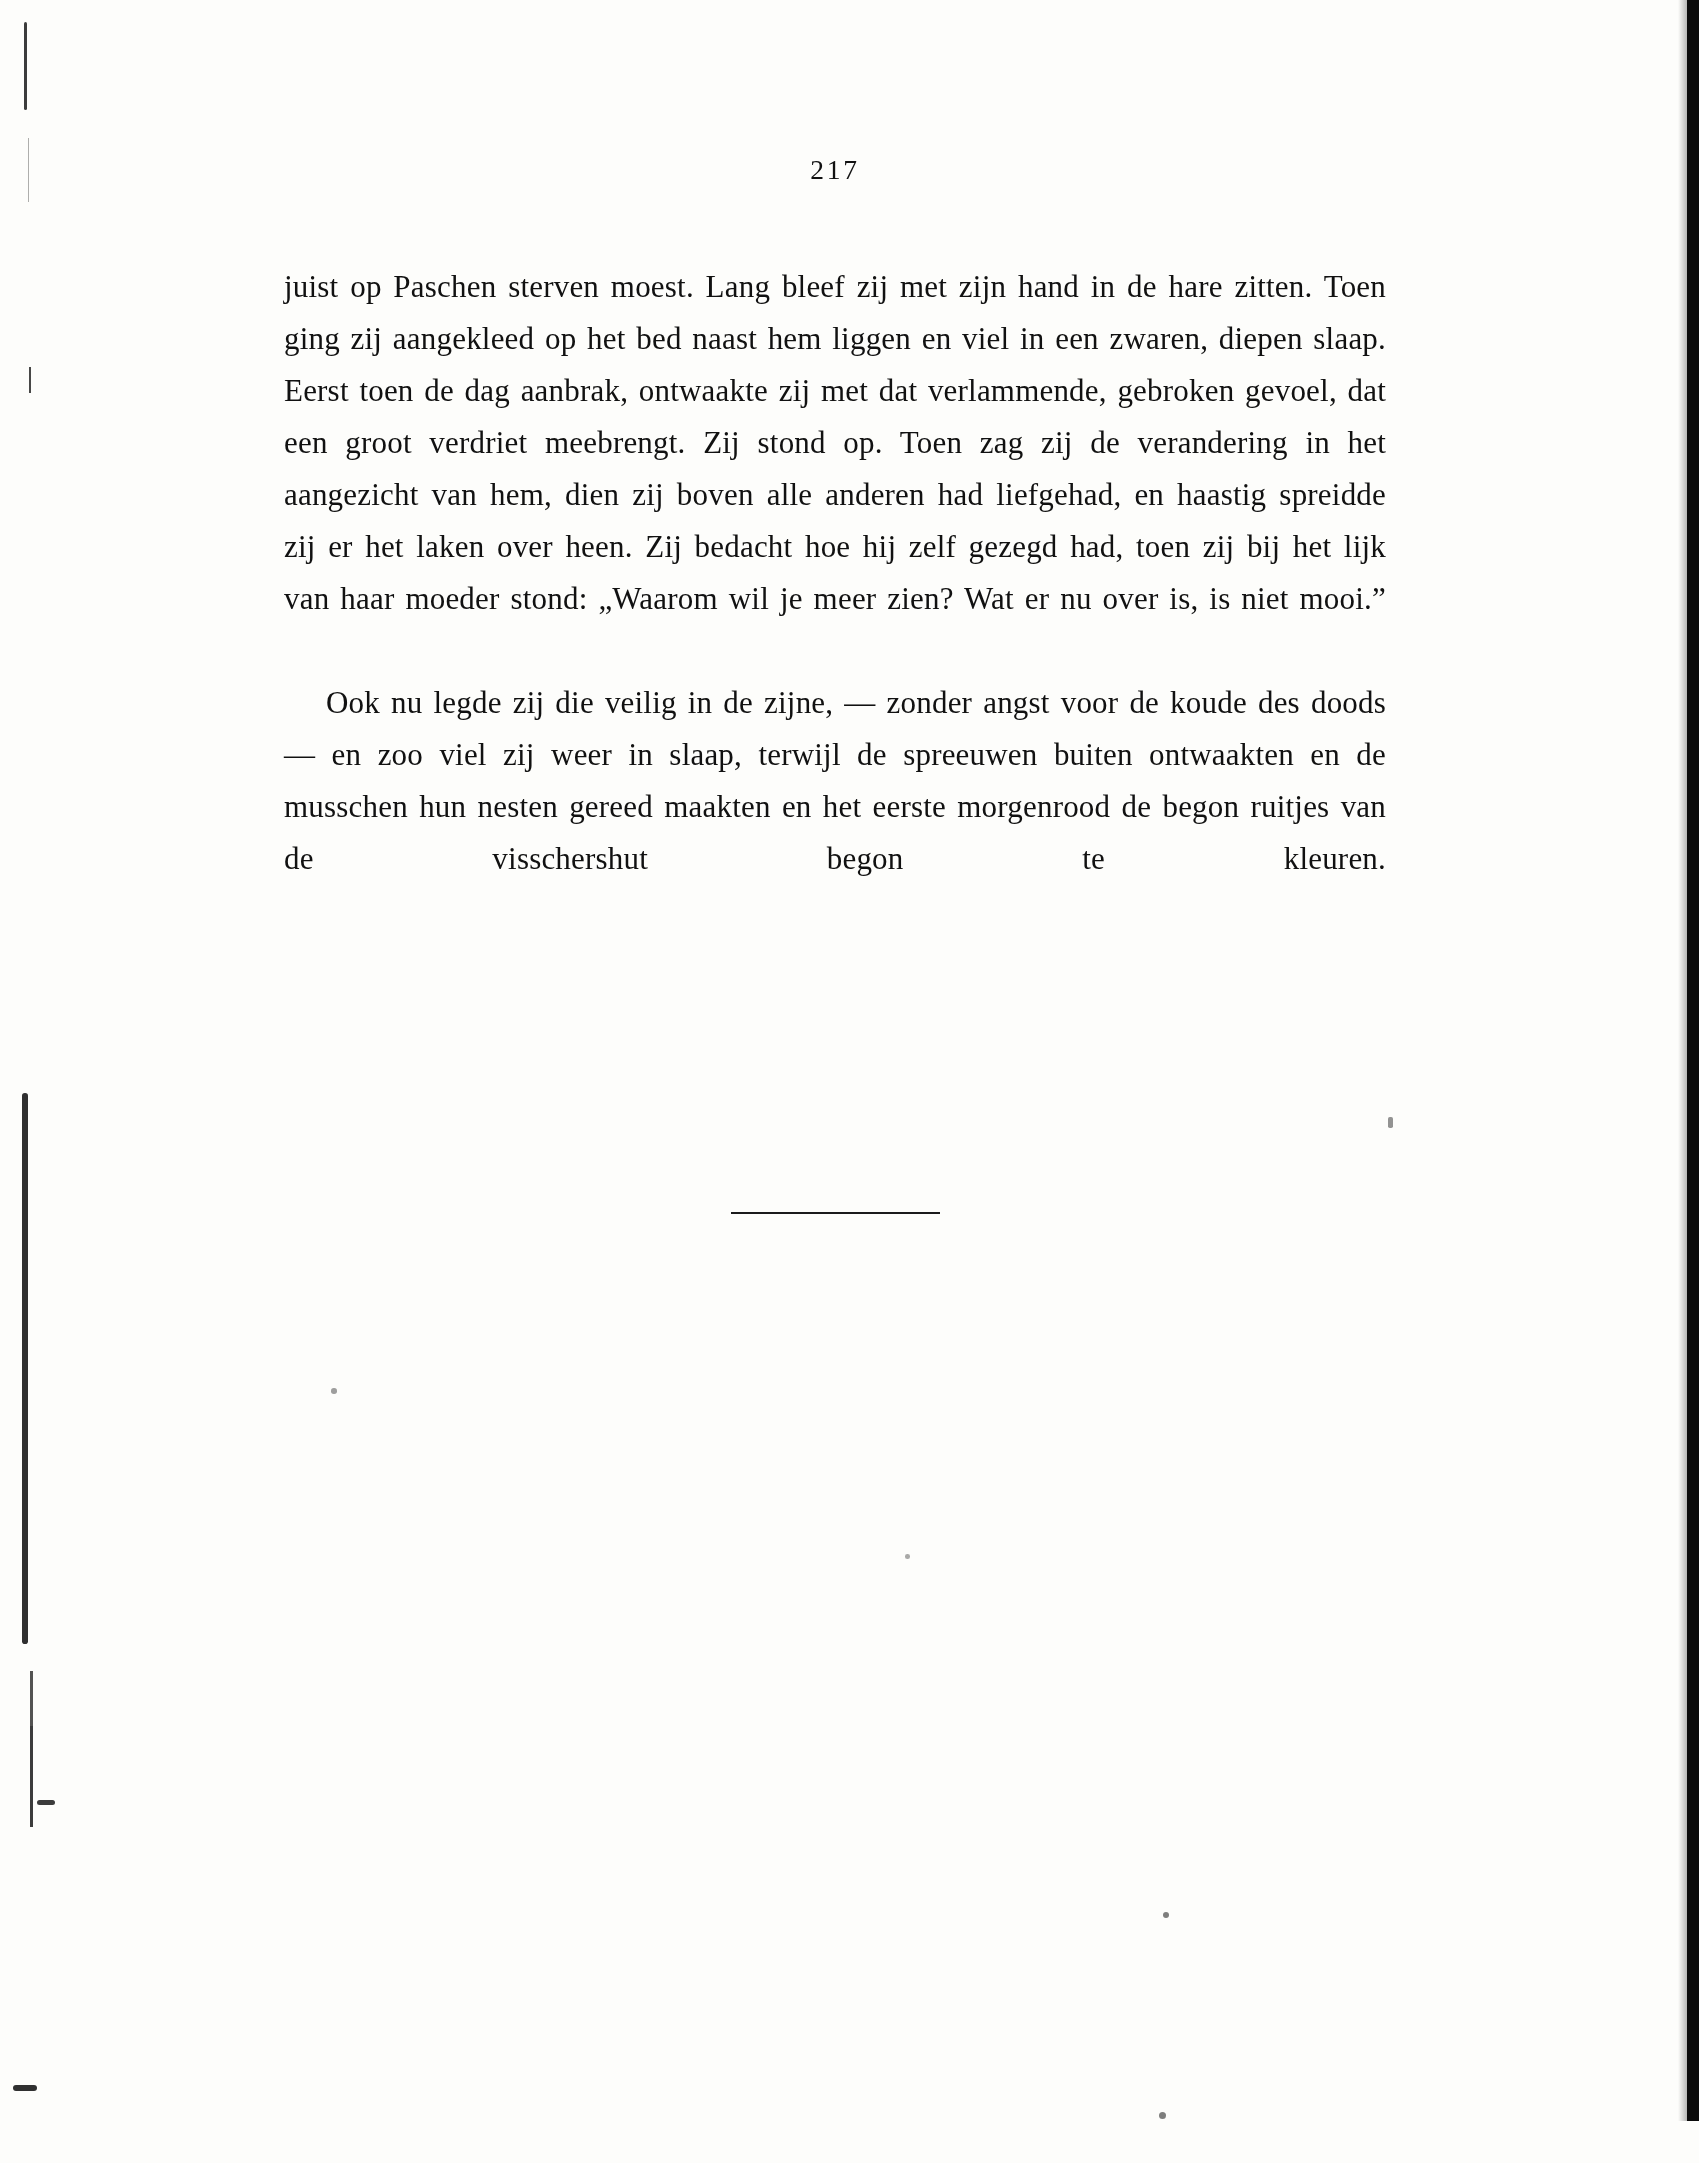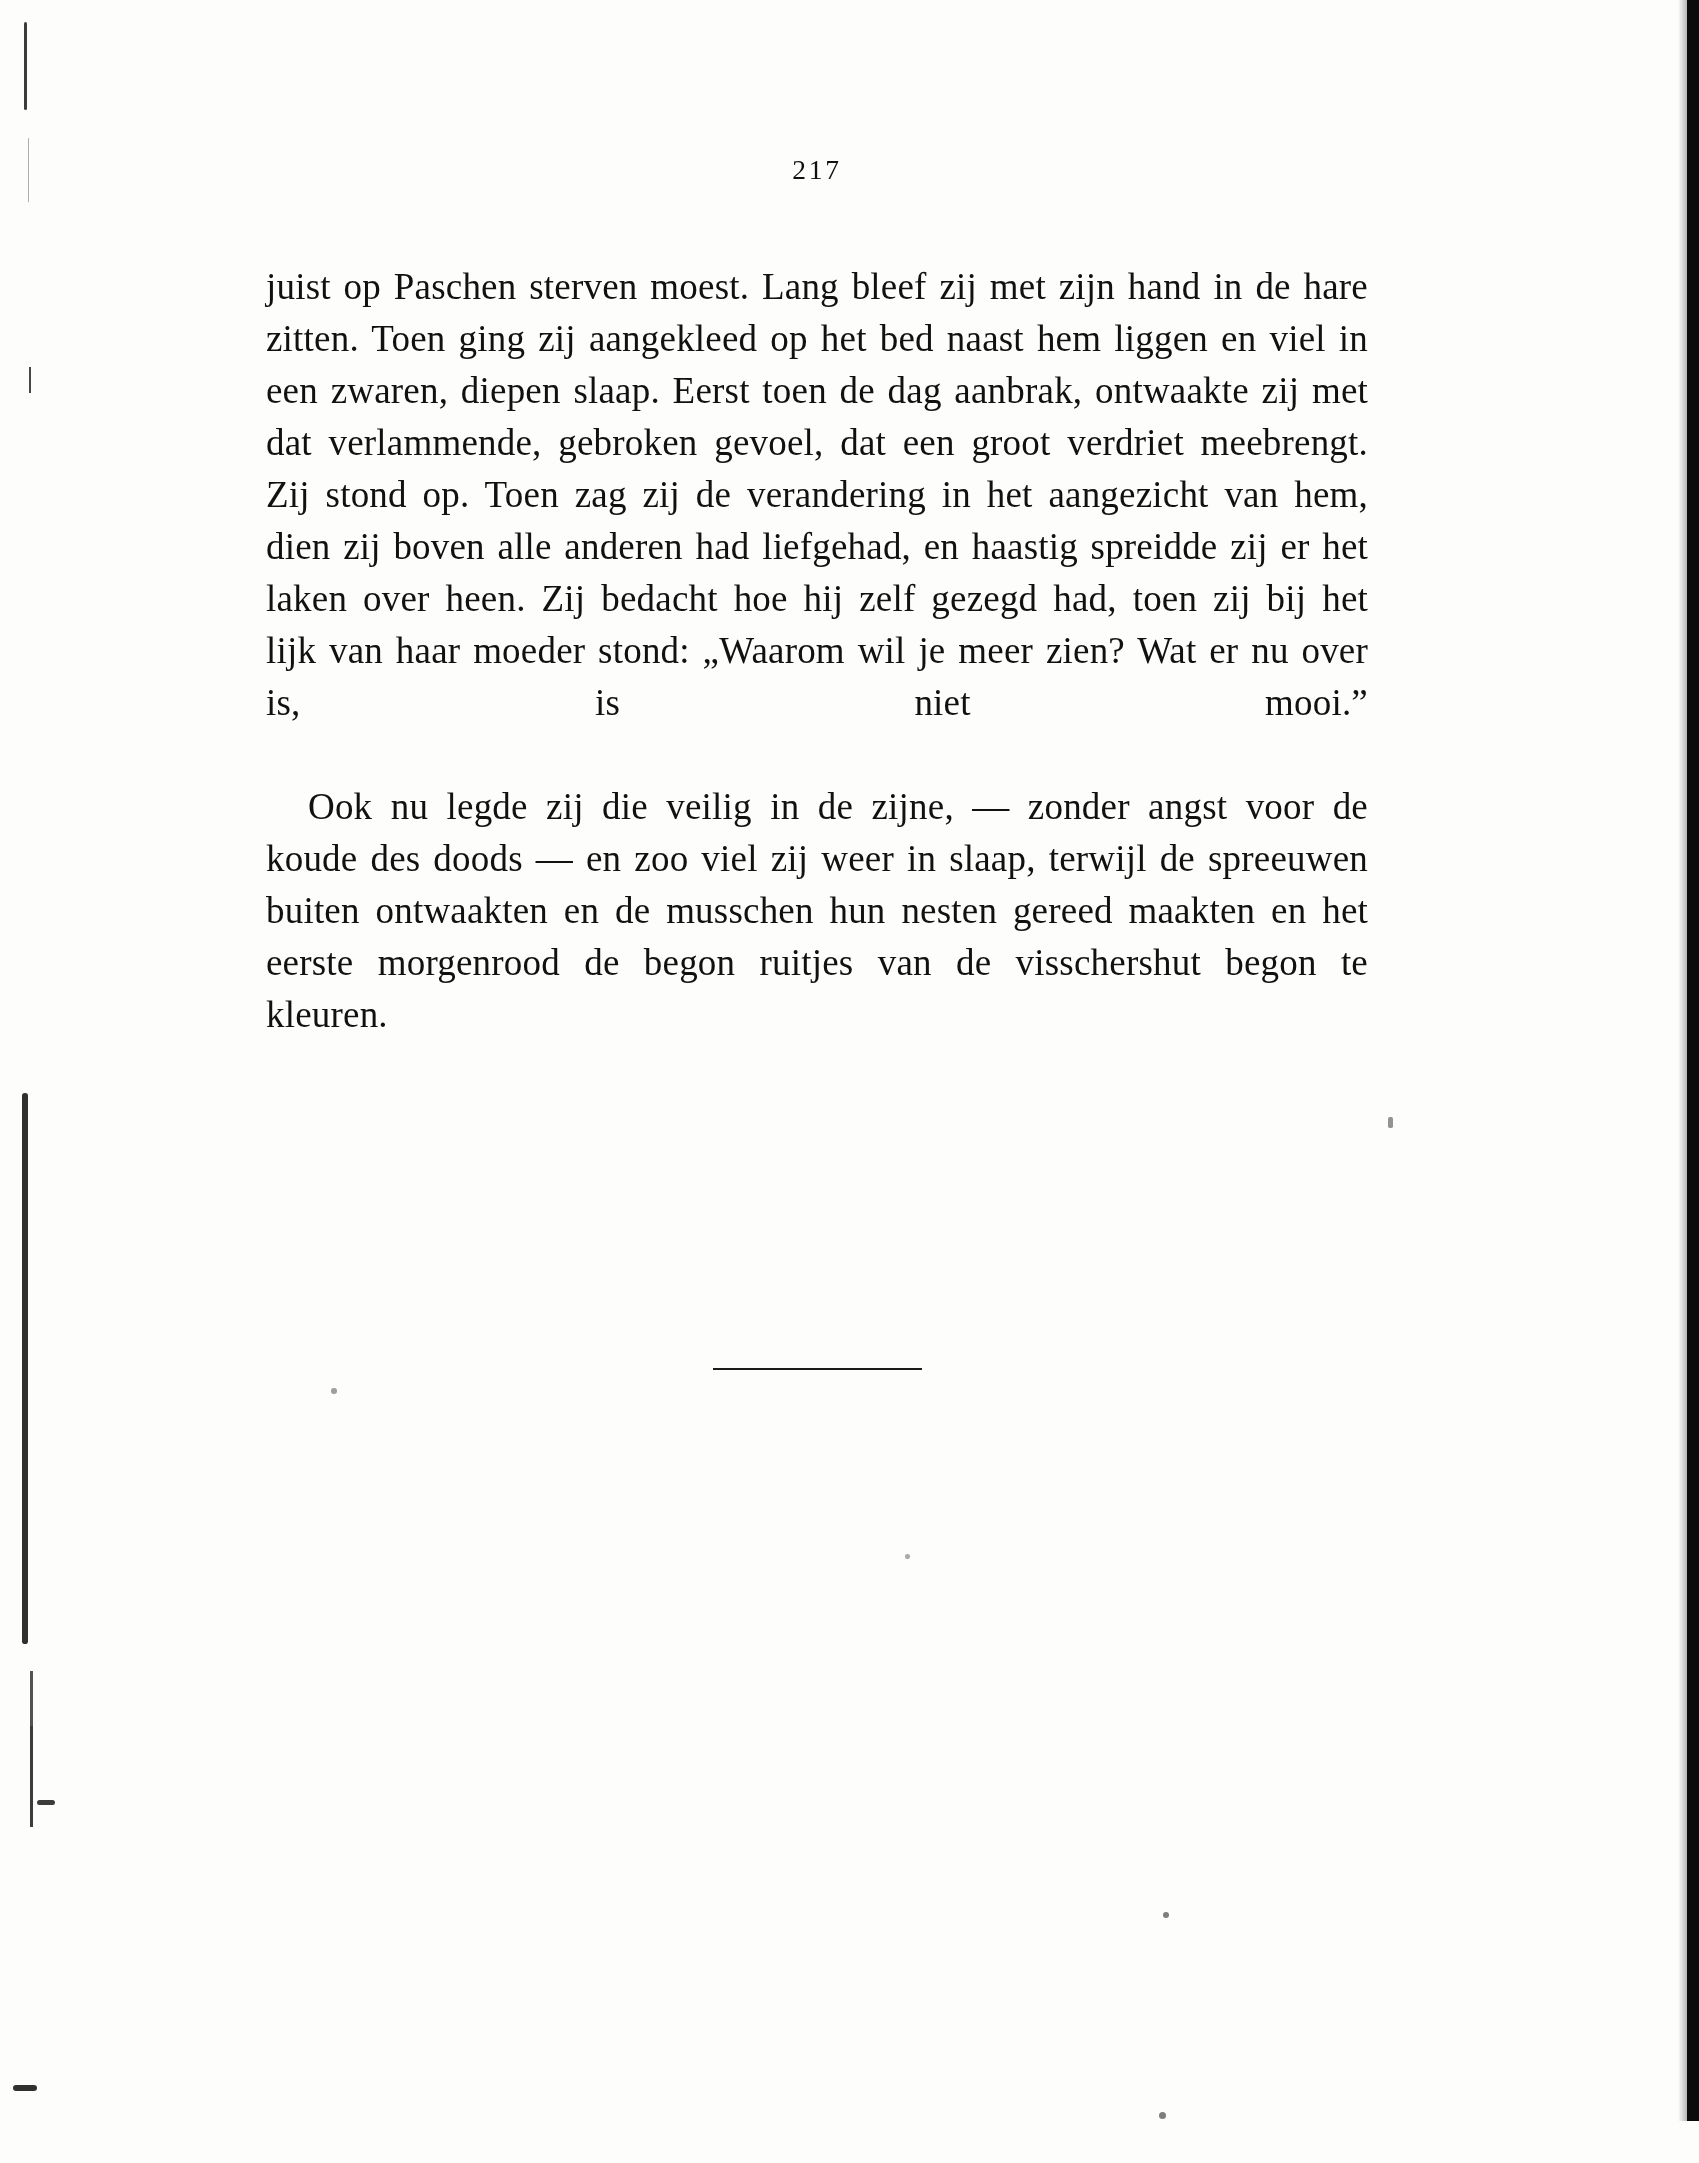--- a/index.html
+++ b/index.html
@@ -53,37 +53,37 @@
   .m5 { left: 30px;  top: 1671px; width: 2.8px; height: 55px; opacity: .75; }
   .m6 { left: 30px;  top: 1726px; width: 2.8px; height: 101px; opacity: .85; }
   .m7 { left: 13px;  top: 2085px; width: 24px; height: 6.4px; border-radius: 3.7px; opacity: .9; }
   .m8 { left: 37px;  top: 1800px; width: 18.4px; height: 4.6px; border-radius: 2.8px; opacity: .85; }
 
   
   .speck { position: absolute; background: #2a2a2a; border-radius: 50%; opacity: .6; }
 
   .content {
     position: absolute;
-    left: 266px;
+    left: 284px;
     top: 0;
     width: 1102px;
   }
 
   .folio {
     text-align: center;
     font-size: 27.5px;
     letter-spacing: 2.8px;
     margin-top: 154px;
     margin-bottom: 0;
     font-family: "Liberation Serif", serif;
   }
 
   .body-text {
     margin-top: 75px;
-    font-size: 37px;
+    font-size: 31px;
     line-height: 52px;
     text-align: justify;
     text-justify: inter-word;
     letter-spacing: 0.2px;
     word-spacing: 1.8px;
   }
 
   .body-text p {
     margin: 0;
   }

